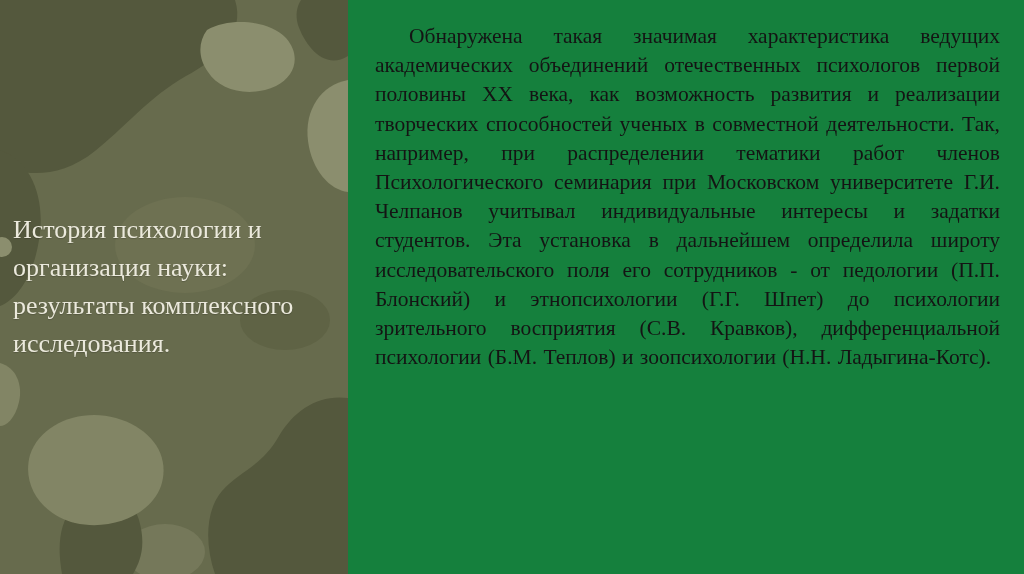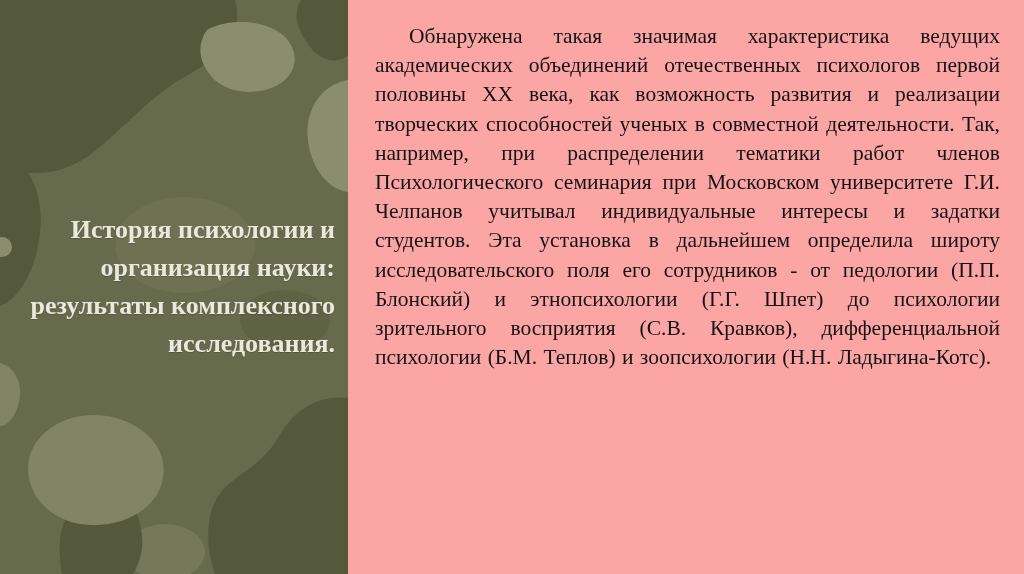--- a/index.html
+++ b/index.html
@@ -28,35 +28,35 @@
     position: absolute;
     inset: 0;
     display: block;
   }
   .slide-title {
     position: absolute;
     inset: 0;
     display: flex;
     align-items: center;
     justify-content: center;
-    text-align: right;
+    text-align: left;
     padding: 11px 13px;
     box-sizing: border-box;
     color: #ebe9dc;
     font-size: 26px;
     line-height: 38px;
-    font-weight: 700;
+    font-weight: 400;
     text-shadow: 0 1px 1px rgba(0,0,0,0.18);
   }
   
   .content-area {
     flex: 1 1 auto;
     box-sizing: border-box;
     padding: 22px 24px 0 27px;
-    background: #fca5a5;
+    background: #15803d;
   }
   .body-paragraph {
     margin: 0;
     color: #141414;
     font-size: 21.5px;
     line-height: 29.2px;
     text-align: justify;
     text-indent: 34px;
     word-spacing: 1px;
   }

